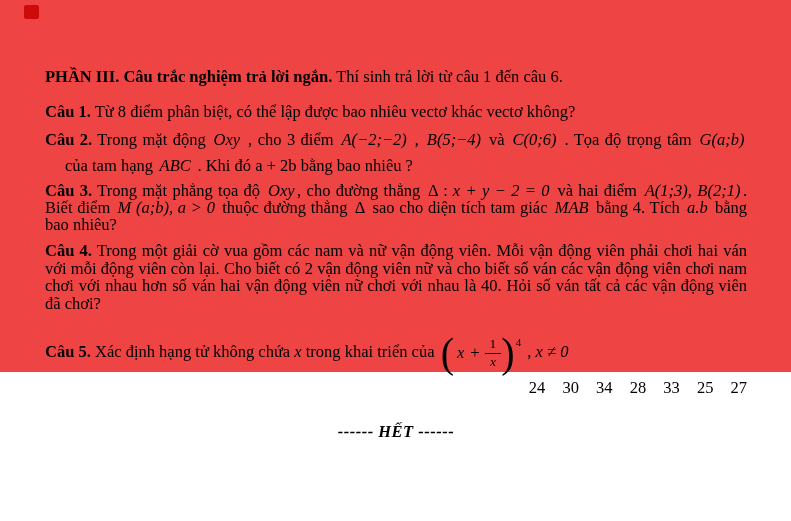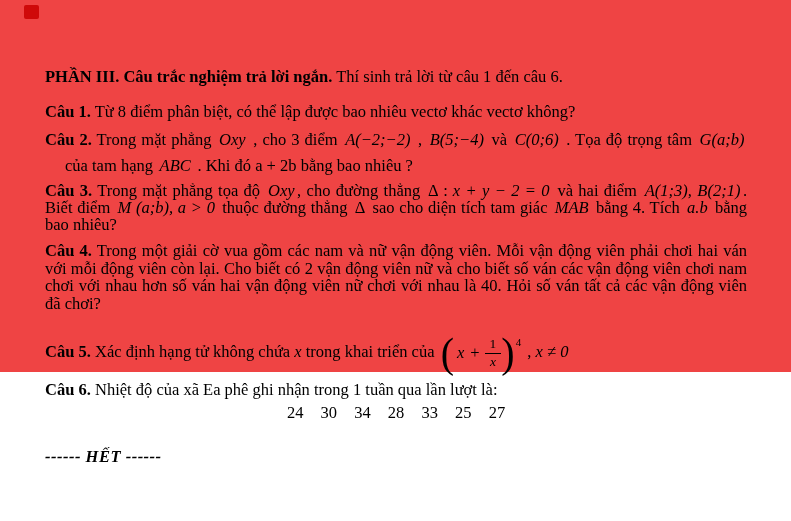--- a/index.html
+++ b/index.html
@@ -27,23 +27,23 @@
   .just{text-align:justify;text-align-last:left;}
   .hang{padding-left:20px;text-indent:-20px;}
 
   .p-head{line-height:25px;}
   .p-q1{line-height:25px;margin-top:10px;}
   .p-q2{line-height:26px;margin-top:3px;}
   .p-q3{line-height:17px;margin-top:3px;}
   .p-q4{line-height:17.5px;margin-top:9px;}
   .p-q5{line-height:48px;margin-top:16px;white-space:nowrap;}
   .p-q6a{line-height:23px;margin-top:2px;}
-  .p-q6nums{line-height:23px;text-align:center;word-spacing:13px;}
+  .p-q6nums{line-height:23px;text-align:right;word-spacing:13px;}
   .p-q6b{line-height:23px;padding-left:20px;}
-  .p-foot{margin-top:20px;line-height:25px;text-align:left;font-weight:bold;font-style:italic;letter-spacing:0.5px;}
+  .p-foot{margin-top:20px;line-height:25px;text-align:center;font-weight:bold;font-style:italic;letter-spacing:0.5px;}
 
   
   .formula{
     display:inline-flex;align-items:center;vertical-align:middle;
     line-height:1;margin:0 2px;
   }
   .paren{font-size:40px;font-weight:400;line-height:0.9;transform:scaleY(1.05);}
   .fx{font-style:italic;margin:0 1px 0 3px;}
   .fop{margin:0 5px;}
   .frac{display:inline-flex;flex-direction:column;align-items:center;font-size:13.5px;line-height:1.25;}
@@ -65,21 +65,21 @@
       <span>Thí sinh trả lời từ câu 1 đến câu 6.</span>
     </p>
 
     <p class="p-q1">
       <span class="b">Câu 1.</span>
       <span>Từ 8 điểm phân biệt, có thể lập được bao nhiêu vectơ khác vectơ không?</span>
     </p>
 
     <p class="p-q2 just hang">
       <span class="b">Câu 2.</span>
-      <span>Trong mặt phẳng </span><span class="mi m">Oxy</span><span> , cho 3 điểm </span><span class="mi m">A(−2;−2)</span><span> , </span><span class="mi m">B(5;−4)</span><span> và </span><span class="mi m">C(0;6)</span><span> . Tọa độ trọng tâm </span><span class="mi m">G(a;b)</span><span> của tam hạng </span><span class="mi m">ABC</span><span> . Khi đó a + 2b bằng bao nhiêu ?</span>
+      <span>Trong mặt động </span><span class="mi m">Oxy</span><span> , cho 3 điểm </span><span class="mi m">A(−2;−2)</span><span> , </span><span class="mi m">B(5;−4)</span><span> và </span><span class="mi m">C(0;6)</span><span> . Tọa độ trọng tâm </span><span class="mi m">G(a;b)</span><span> của tam hạng </span><span class="mi m">ABC</span><span> . Khi đó a + 2b bằng bao nhiêu ?</span>
     </p>
 
     <p class="p-q3 just">
       <span class="b">Câu 3.</span>
       <span>Trong mặt phẳng tọa độ </span><span class="mi m">Oxy</span><span>, cho đường thẳng </span><span class="sym m">Δ :</span><span class="mi m">x + y − 2 = 0</span><span> và hai điểm </span><span class="mi m">A(1;3), B(2;1)</span><span>. Biết điểm </span><span class="mi m">M (a;b), a &gt; 0</span><span> thuộc đường thẳng </span><span class="sym m">Δ</span><span> sao cho diện tích tam giác </span><span class="mi m">MAB</span><span> bằng 4. Tích </span><span class="mi m">a.b</span><span> bằng bao nhiêu?</span>
     </p>
 
     <p class="p-q4 just">
       <span class="b">Câu 4.</span>
       <span>Trong một giải cờ vua gồm các nam và nữ vận động viên. Mỗi vận động viên phải chơi hai ván với mỗi động viên còn lại. Cho biết có 2 vận động viên nữ và cho biết số ván các vận động viên chơi nam chơi với nhau hơn số ván hai vận động viên nữ chơi với nhau là 40. Hỏi số ván tất cả các vận động viên đã chơi?</span>
@@ -93,22 +93,19 @@
           <span class="frac">
             <span class="fnum">1</span>
             <span class="fden">x</span>
           </span>
           <span class="paren">)</span>
           <span class="fexp">4</span>
         </span><span> , </span><span class="mi">x ≠ 0</span>
     </p>
 
     <div>
-      <p class="p-q6a">
-        <span class="b">Câu 6.</span><span> Nhiệt độ của xã Ea phê ghi nhận trong 1 tuần qua lần lượt là:</span>
-      </p>
       <p class="p-q6nums">24 30 34 28 33 25 27</p>
     </div>
 
     <p class="p-foot">------ HẾT ------</p>
 
   </div>
 </div>
 
 </body></html>

